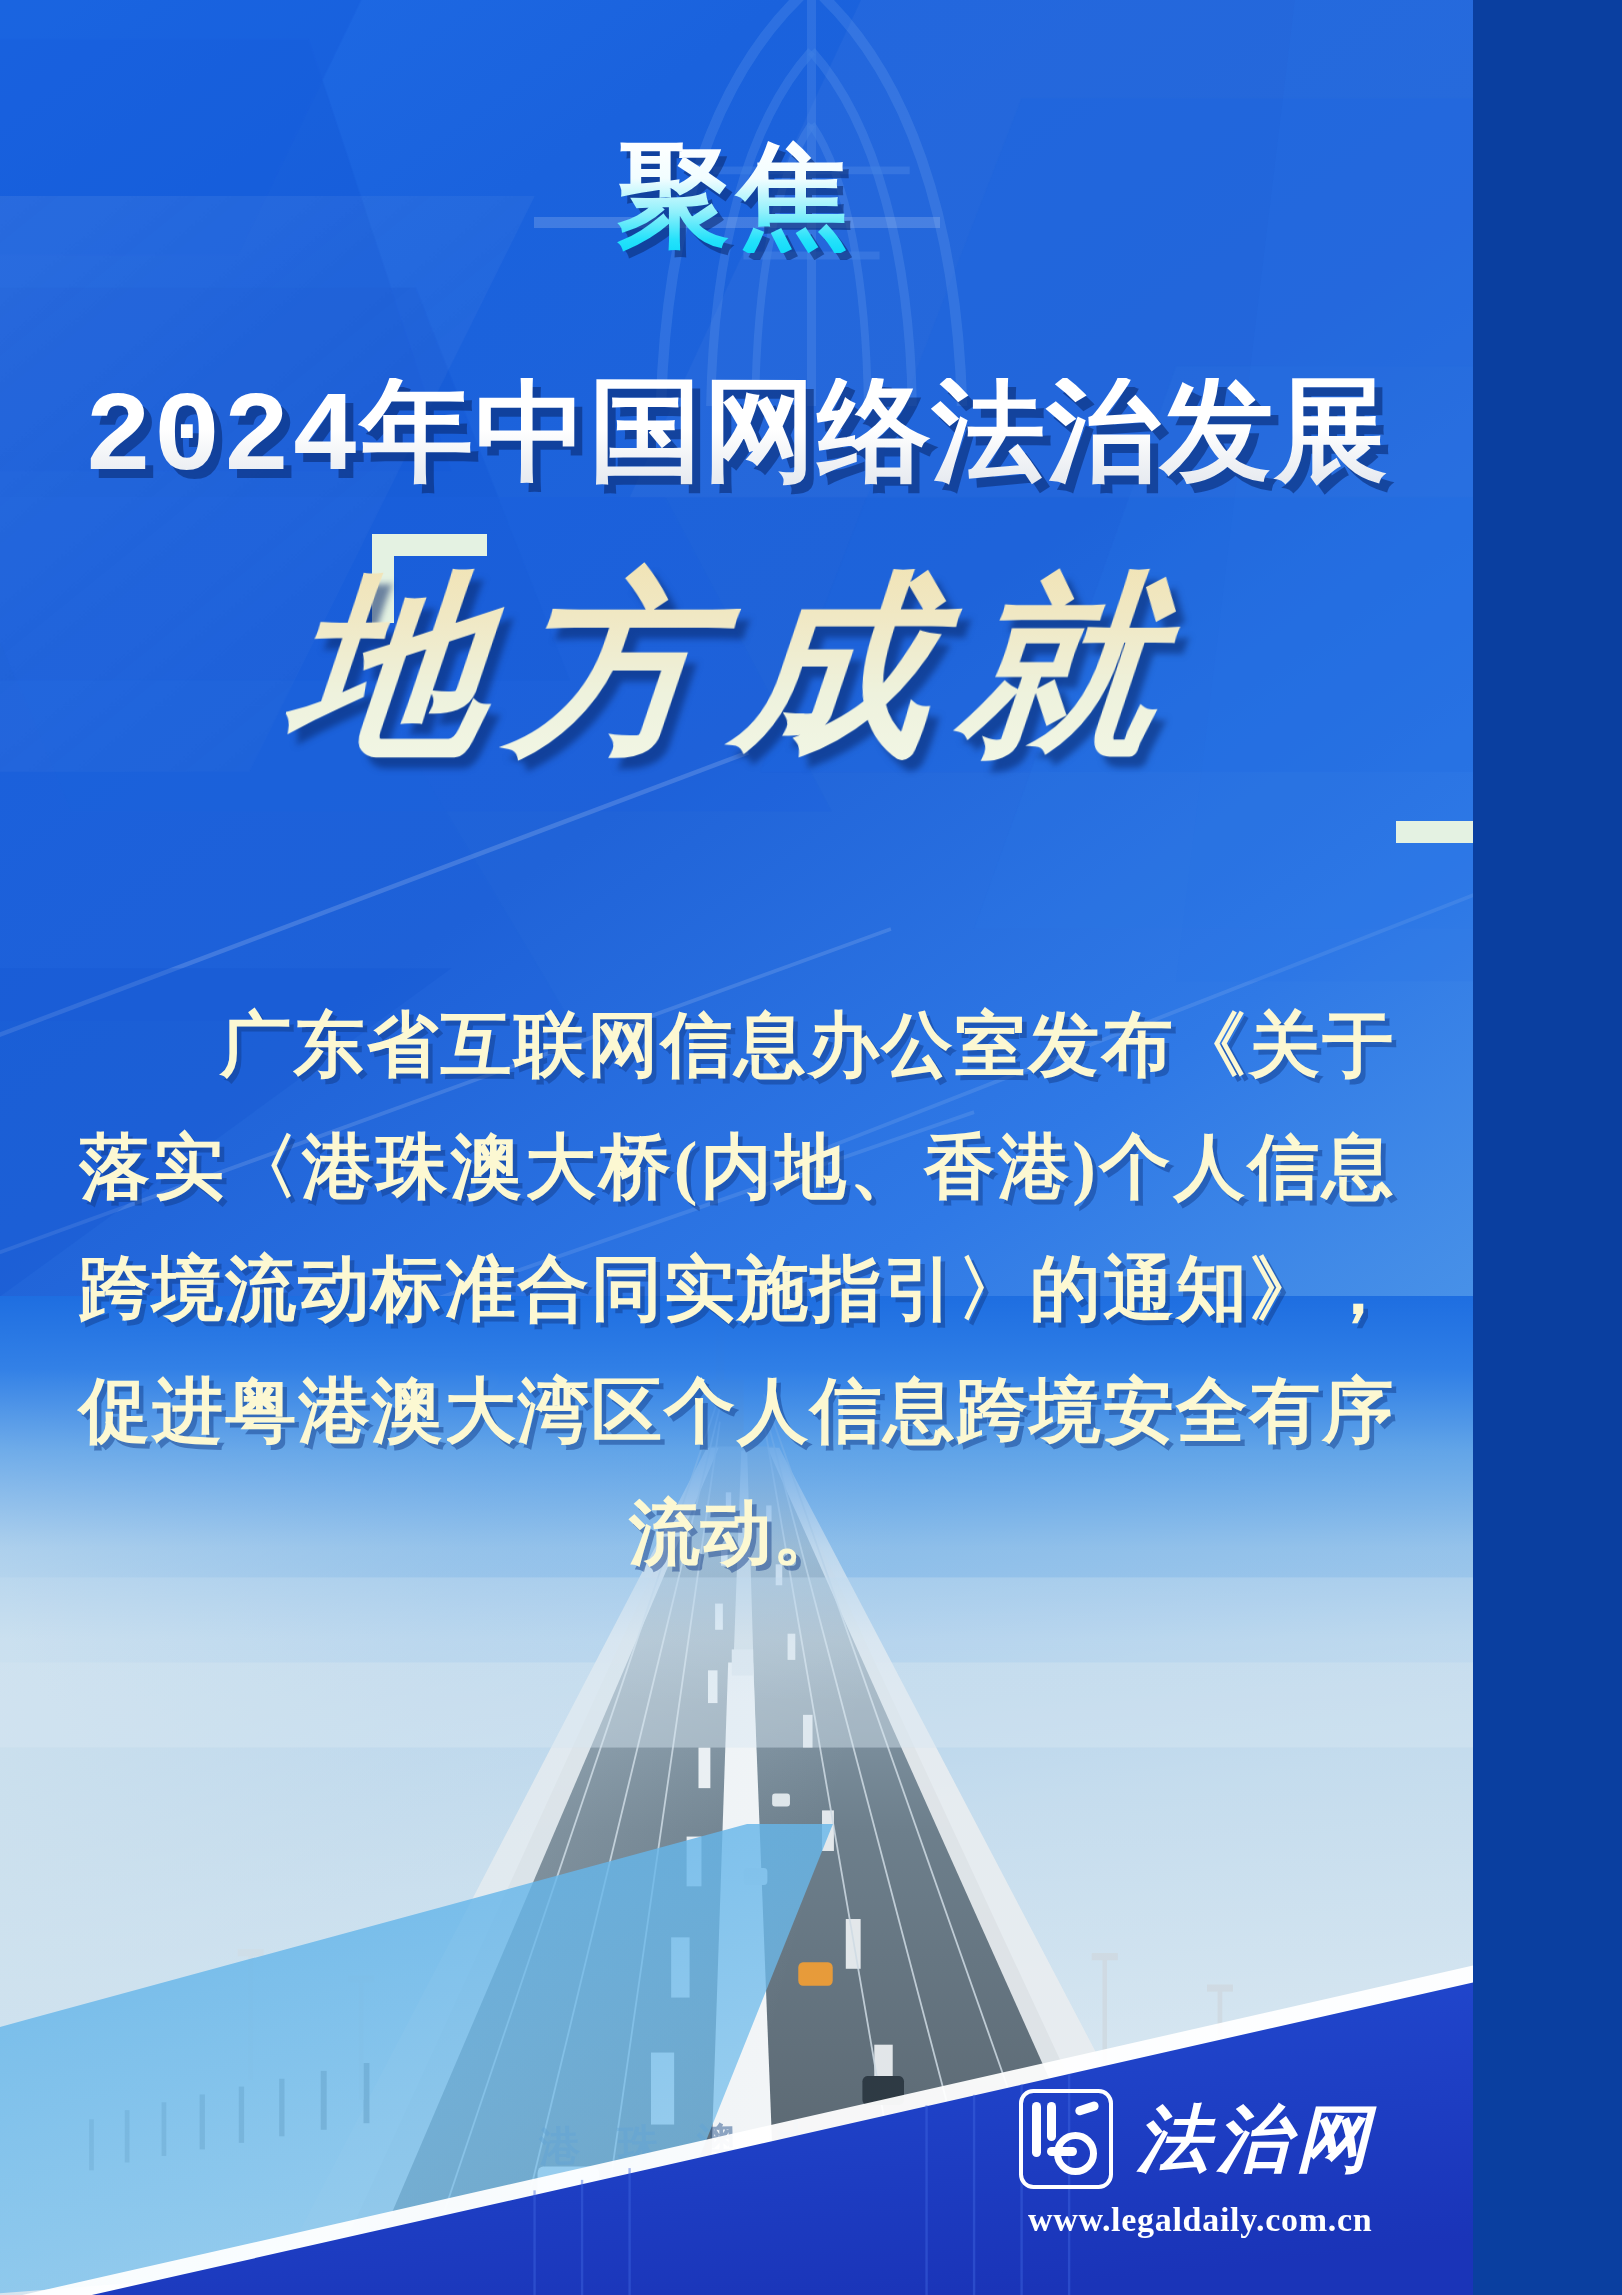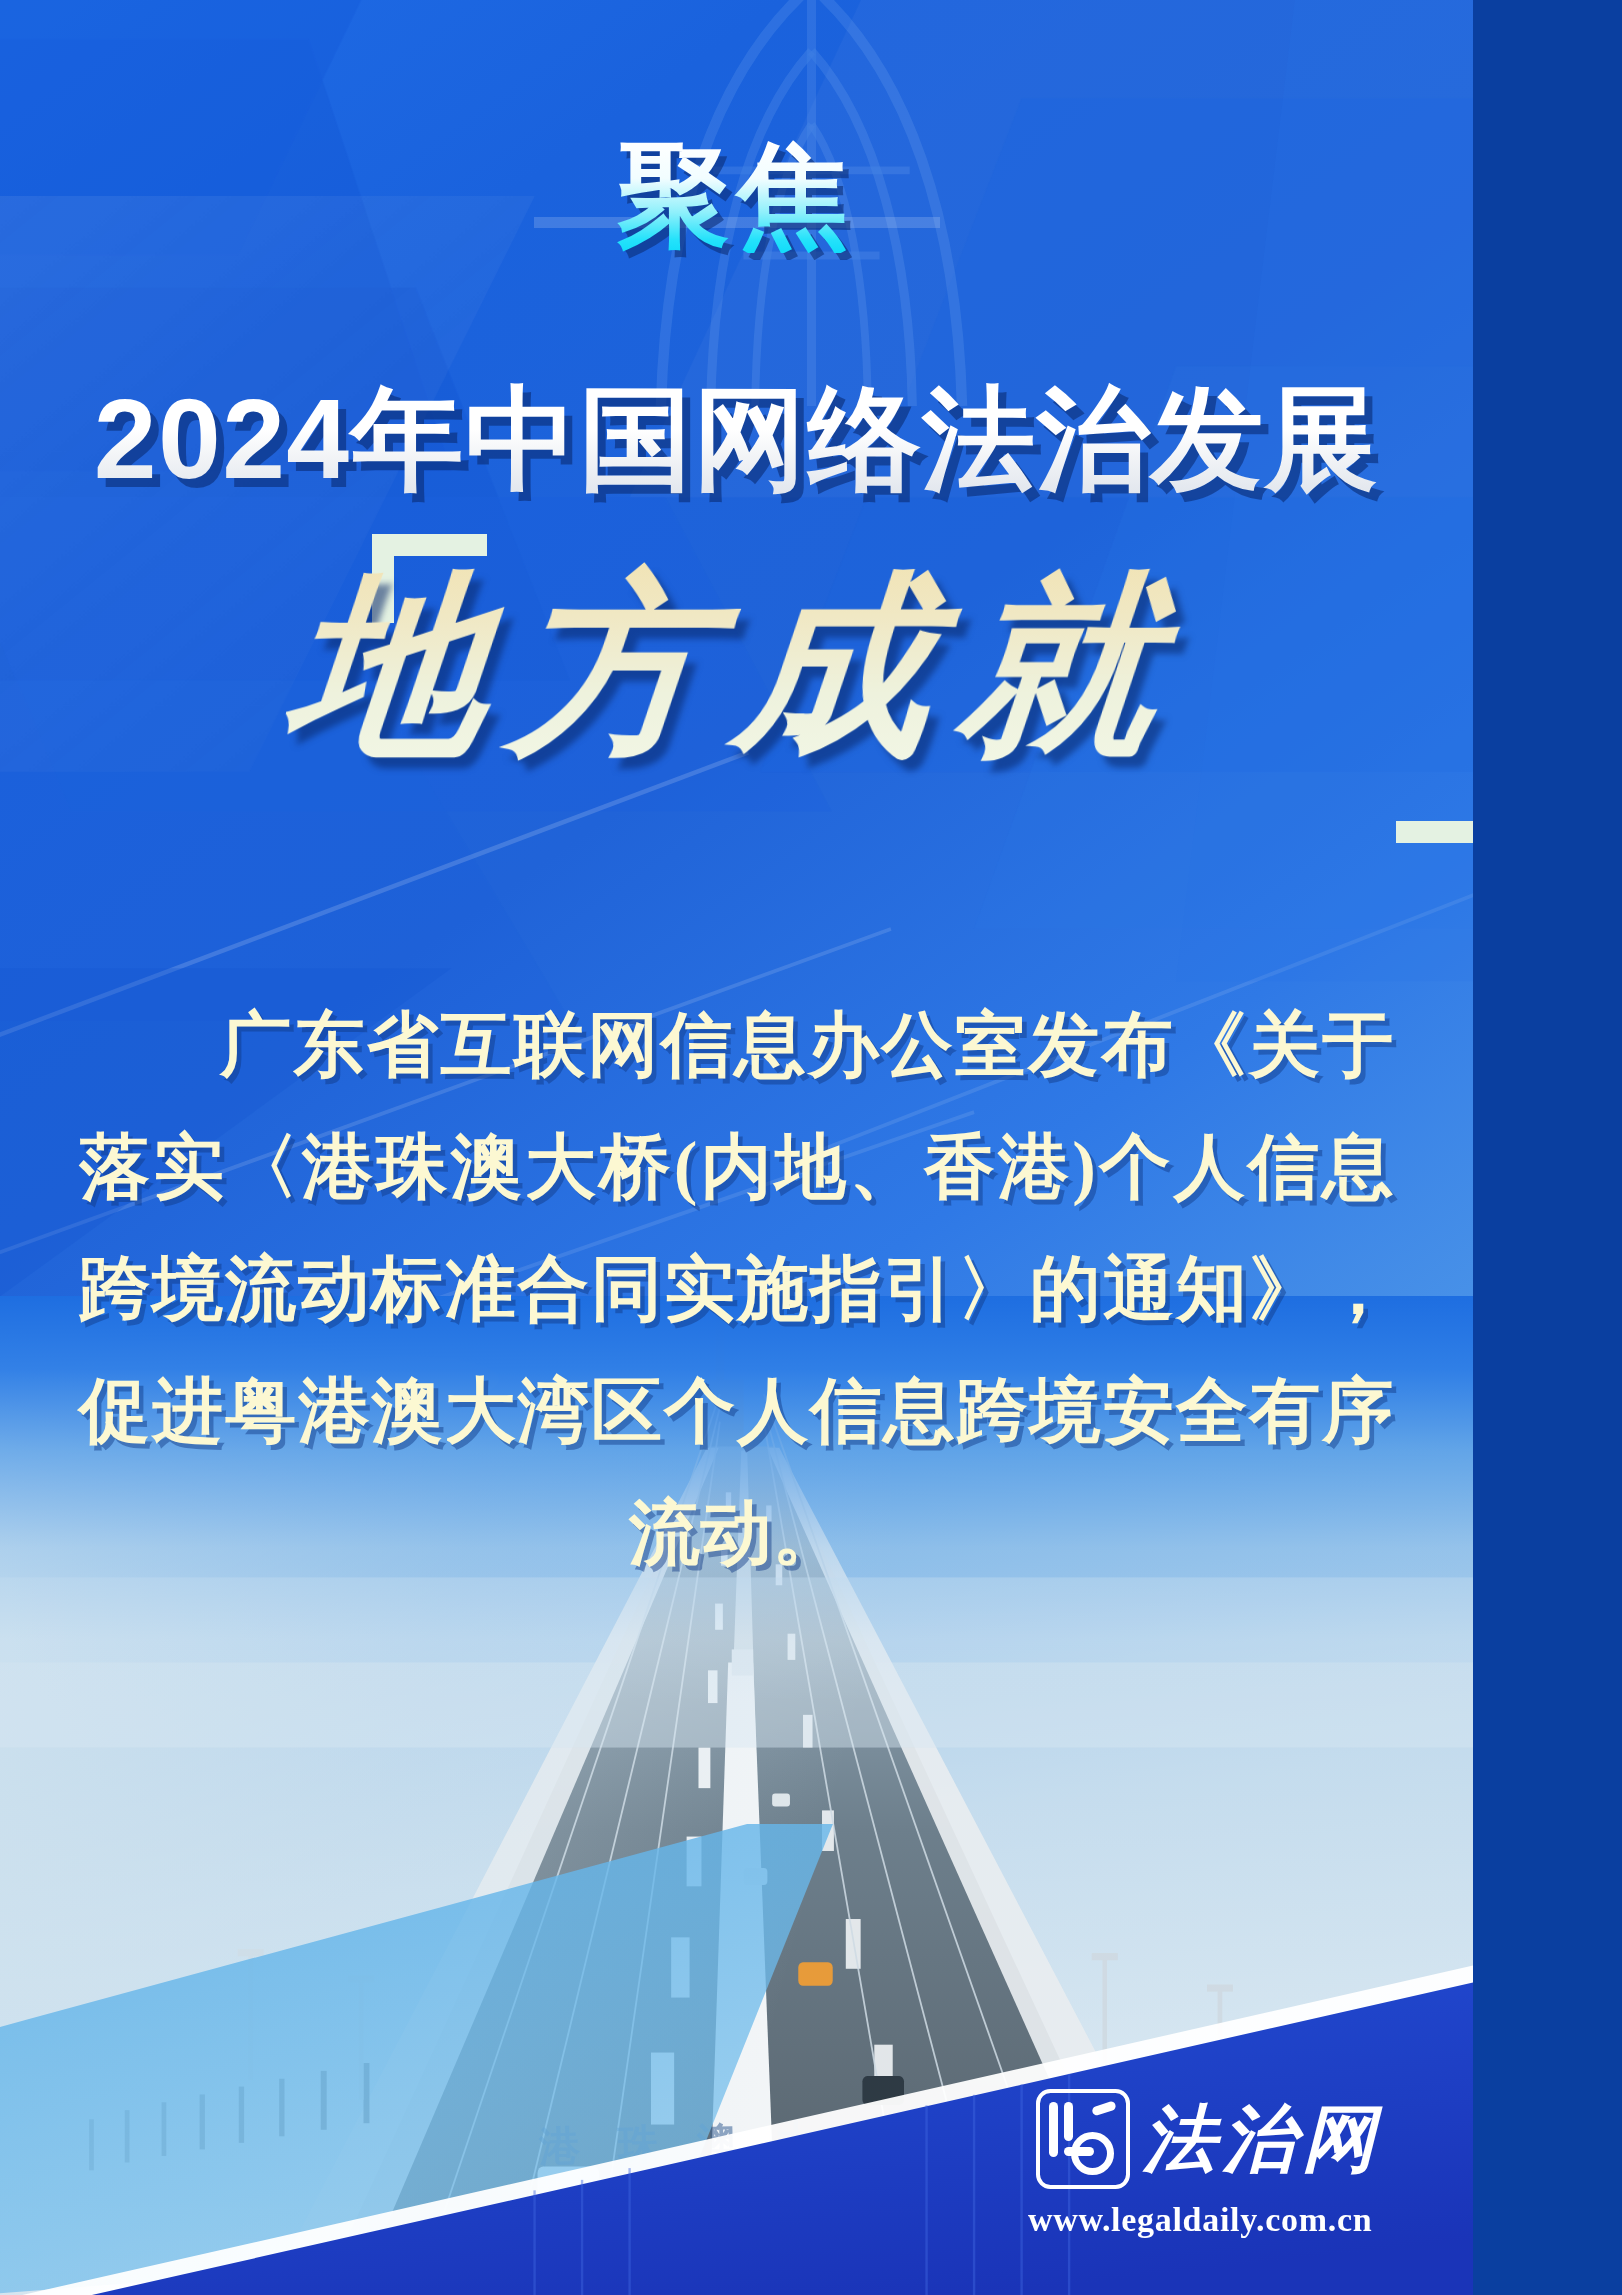--- a/index.html
+++ b/index.html
@@ -78,21 +78,21 @@
 
   
   .title-wrap {
     position: absolute;
     left: 0; right: 0;
     top: 302px;
     text-align: center;
   }
   .title {
     display: inline-block;
-    font-family: Liberation Sans, sans-serif;
+    font-family: Liberation Mono, monospace;
     font-size: 113px;
     font-weight: 900;
     letter-spacing: 1.3px;
     line-height: 1.08;
     background: linear-gradient(to bottom, #ffffff 0%, #ffffff 42%, #f1f3f6 66%, #dfe4ec 100%);
     -webkit-background-clip: text;
     background-clip: text;
     color: transparent;
     -webkit-text-fill-color: transparent;
     filter: drop-shadow(8.5px 9.2px 0 rgba(10,45,120,0.62));
@@ -177,21 +177,21 @@
   .bottom-shapes svg { width:100%; height:100%; display:block; }
 
   
   .logo {
     position: absolute;
     right: 88px;
     bottom: 56px;
     text-align: left;
     width: 366px;
   }
-  .logo-row { display: flex; align-items: center; gap: 13px; margin-left: 17px; }
+  .logo-row { display: flex; align-items: center; gap: 24px; }
   .logo-seal {
     width: 86px; height: 92px;
     border: 4.6px solid #ffffff;
     border-radius: 14.4px;
     position: relative;
     flex: 0 0 auto;
   }
   .logo-seal i {
     position:absolute; background:#fff; border-radius: 13px;
   }

